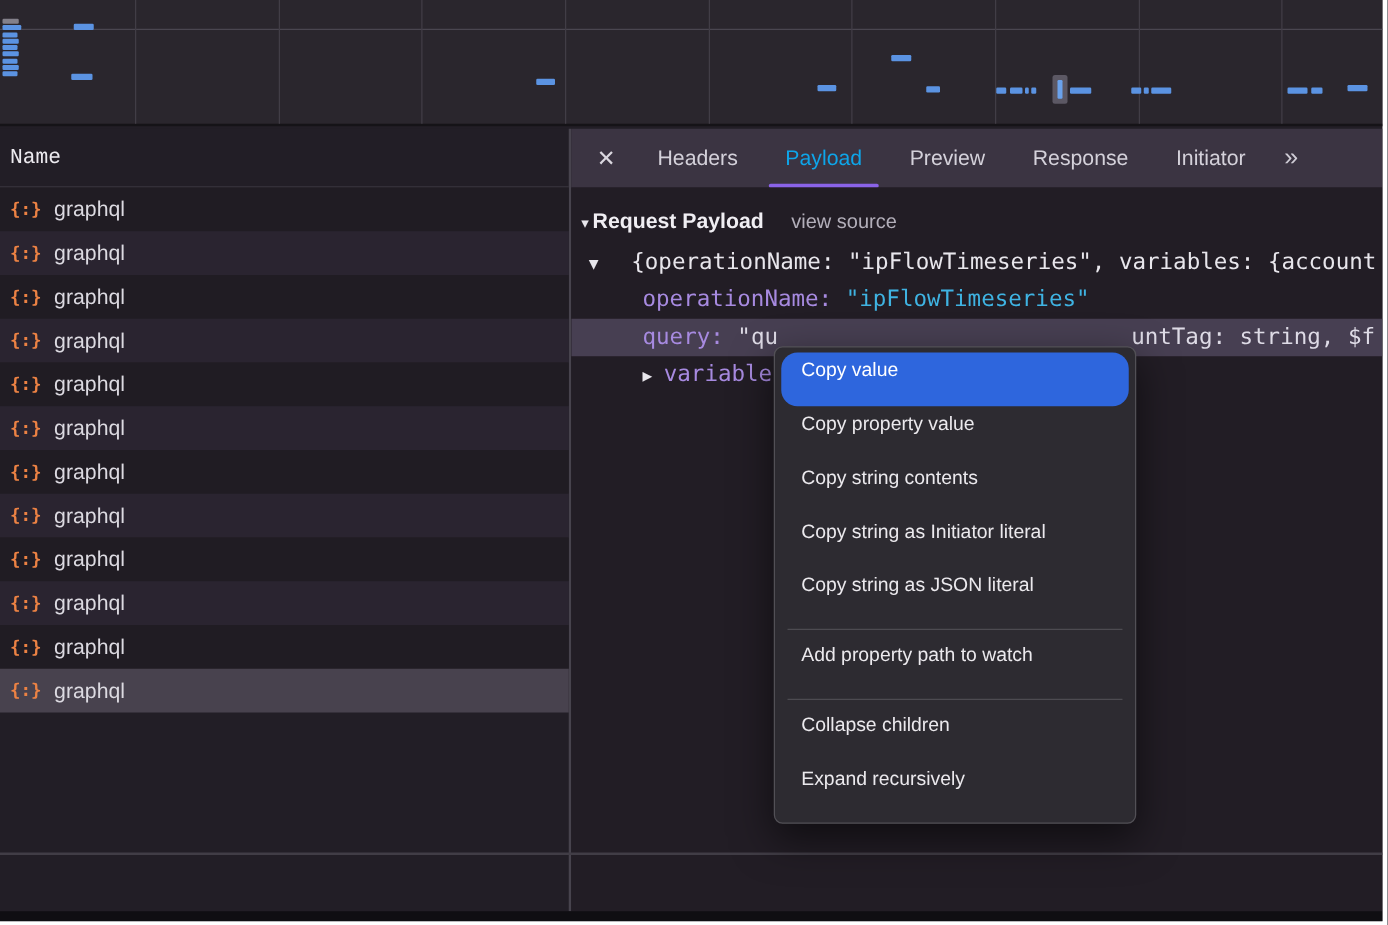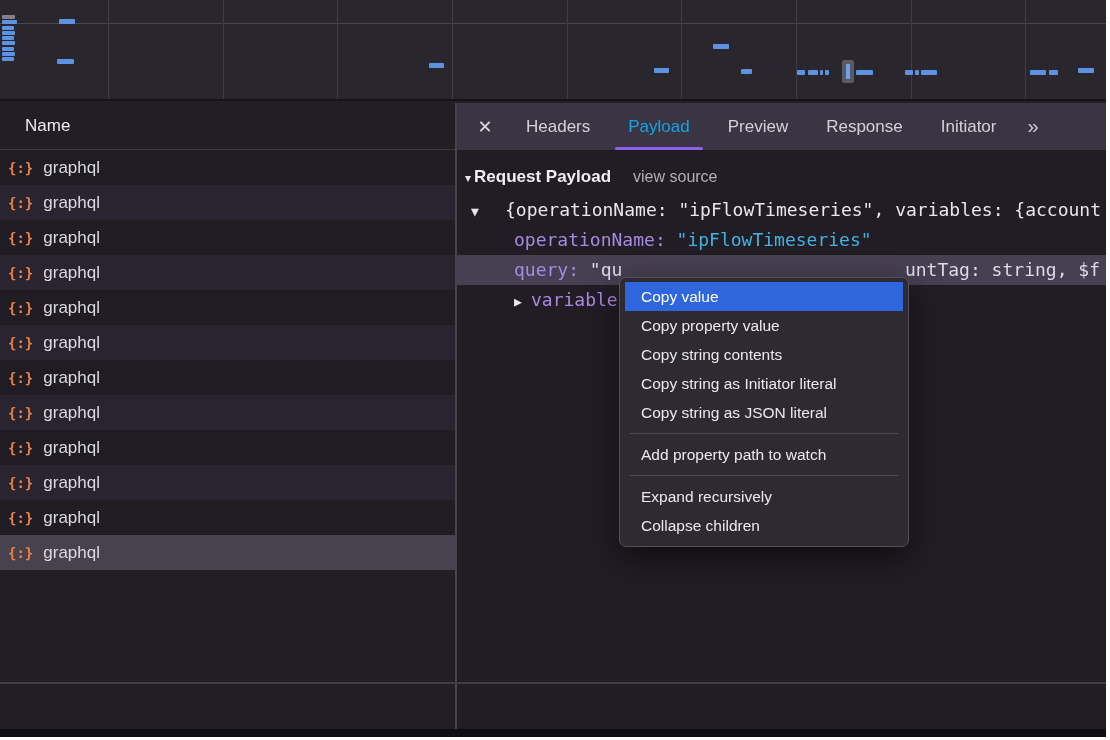--- a/index.html
+++ b/index.html
@@ -10,21 +10,21 @@
   .overview { position:absolute; top:0; left:0; right:0; height:101px; background:#2a262d; border-bottom:2px solid #151317; }
   .ov-grid { position:absolute; top:0; bottom:0; width:1px; background:#413d46; }
   .ov-hline { position:absolute; left:0; right:0; top:23px; height:1px; background:#4a4650; }
   .ov-bar { position:absolute; border-radius:1px; background:#5b93e2; }
   .ov-marker { position:absolute; border-radius:2px; background:#5c5864; }
   .ov-marker-bar { position:absolute; background:#6aa2ec; border-radius:1px; }
 
   
   .main { position:absolute; top:103px; bottom:8px; left:0; right:0; display:flex; }
   .left { width:457px; border-right:2px solid #47434d; display:flex; flex-direction:column; background:#221e26; }
-  .list-header { height:47px; flex:0 0 47px; border-bottom:1px solid #3a363f; display:flex; align-items:center; padding-left:25px; font-size:17px; color:#eceaef; }
+  .list-header { height:47px; flex:0 0 47px; border-bottom:1px solid #3a363f; display:flex; align-items:center; padding-left:8px; font-size:17px; color:#eceaef;font-family:Liberation Mono, monospace; }
   .rows { flex:0 0 auto; }
   .row { height:35px; display:flex; align-items:center; padding-left:8px; font-size:17px; color:#dcdae1; gap:10px; }
   .rows .row:nth-child(odd) { background:#201c23; }
   .rows .row:nth-child(even) { background:#2a2430; }
   .rows .row.selected { background:#48424e; }
   .req-icon { font-family:"DejaVu Sans Mono", monospace; font-weight:bold; font-size:14px; color:#ec8244; }
 
   
   .right { flex:1; display:flex; flex-direction:column; min-width:0; }
   .tabbar { height:47px; flex:0 0 47px; background:#3b3442; display:flex; align-items:center; color:#d4d1da; font-size:17px; }
@@ -49,21 +49,21 @@
   .plain { color:#dedbe6; }
   .muted { color:#cdc9d4; }
   .right-frag { position:absolute; right:6px; top:0;margin-left:48px; }
   .var-arrow { display:inline-block; width:17px; font-size:13px; color:#e8e6ec; }
 
   .footer-line { position:absolute; left:0; right:0; top:682px; height:2px; background:#413d46; z-index:5; }
   .bottom-strip { position:absolute; left:0; right:0; bottom:0; height:8px; background:#0f0e12; }
 
   
   .menu { position:absolute; left:619px; top:277px; width:290px; background:#2d2b31; border:1px solid #525056; border-radius:7px; box-shadow:0 12px 32px rgba(0,0,0,.55); padding:4px 0 6px; z-index:50; font-size:15.5px; color:#ebe9ed; }
-  .menu-item { height:29px; line-height:29px; padding-left:21px; border-radius:0; }
+  .menu-item { height:43px; line-height:29px; padding-left:21px; border-radius:13px; }
   .menu-item.hl { background:#2e66dd; margin:0 5px; padding-left:16px; color:#ffffff; }
   .menu-sep { height:1px; background:#4d4b51; margin:6px 10px; }
 </style>
 </head>
 <body>
 
 <div class="app">
 
   <div class="overview">
     <div class="ov-hline"></div>
@@ -206,17 +206,17 @@
 
   <div class="menu">
     <div class="menu-item hl">Copy value</div>
     <div class="menu-item">Copy property value</div>
     <div class="menu-item">Copy string contents</div>
     <div class="menu-item">Copy string as Initiator literal</div>
     <div class="menu-item">Copy string as JSON literal</div>
     <div class="menu-sep"></div>
     <div class="menu-item">Add property path to watch</div>
     <div class="menu-sep"></div>
+    <div class="menu-item">Collapse children</div>
     <div class="menu-item">Expand recursively</div>
-    <div class="menu-item">Collapse children</div>
   </div>
 
 </div>
 
 </body></html>

